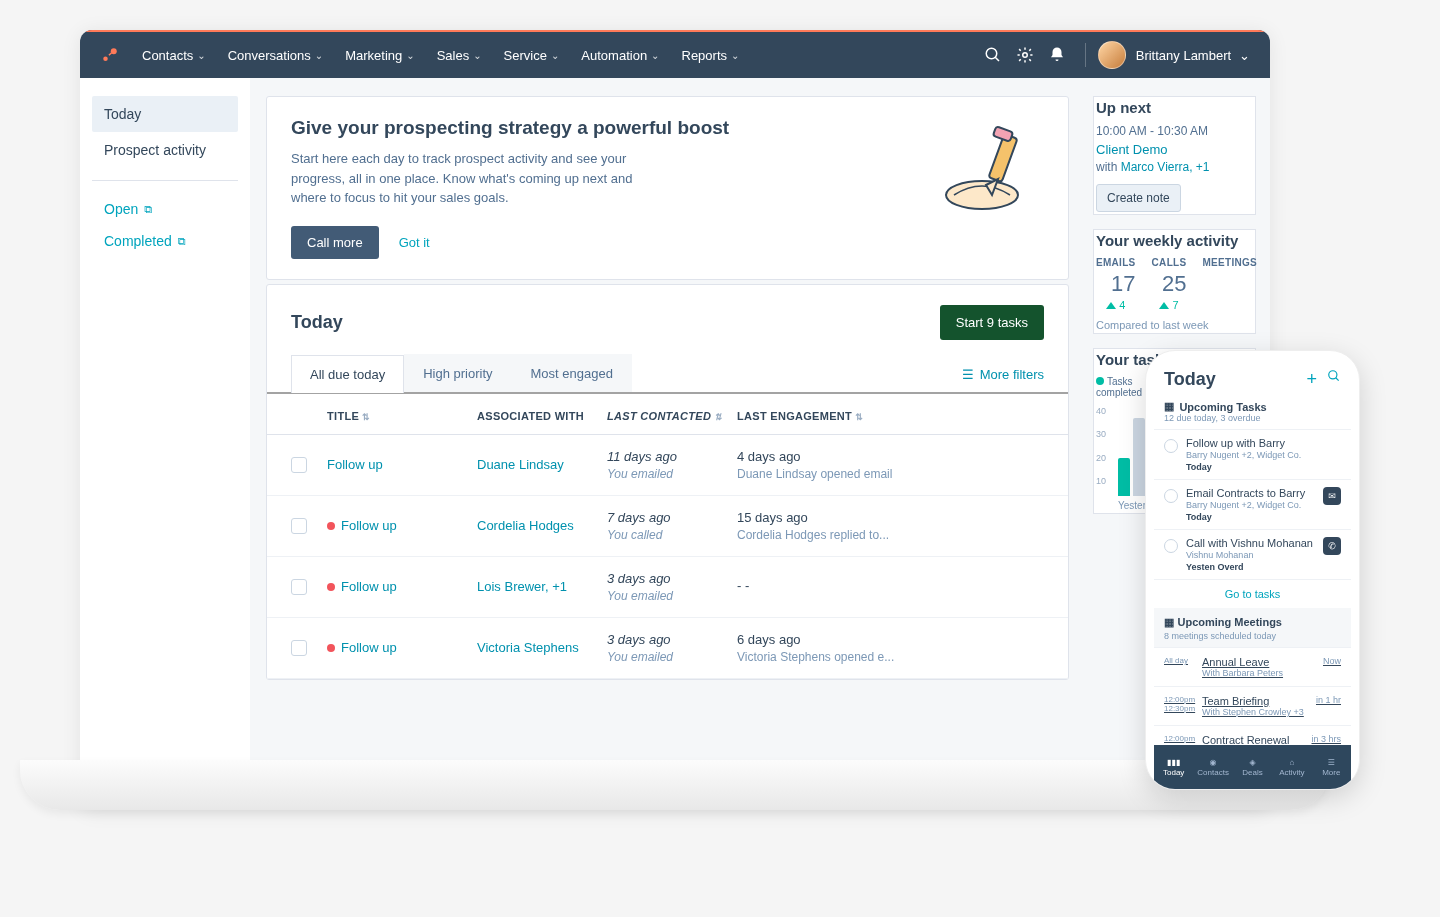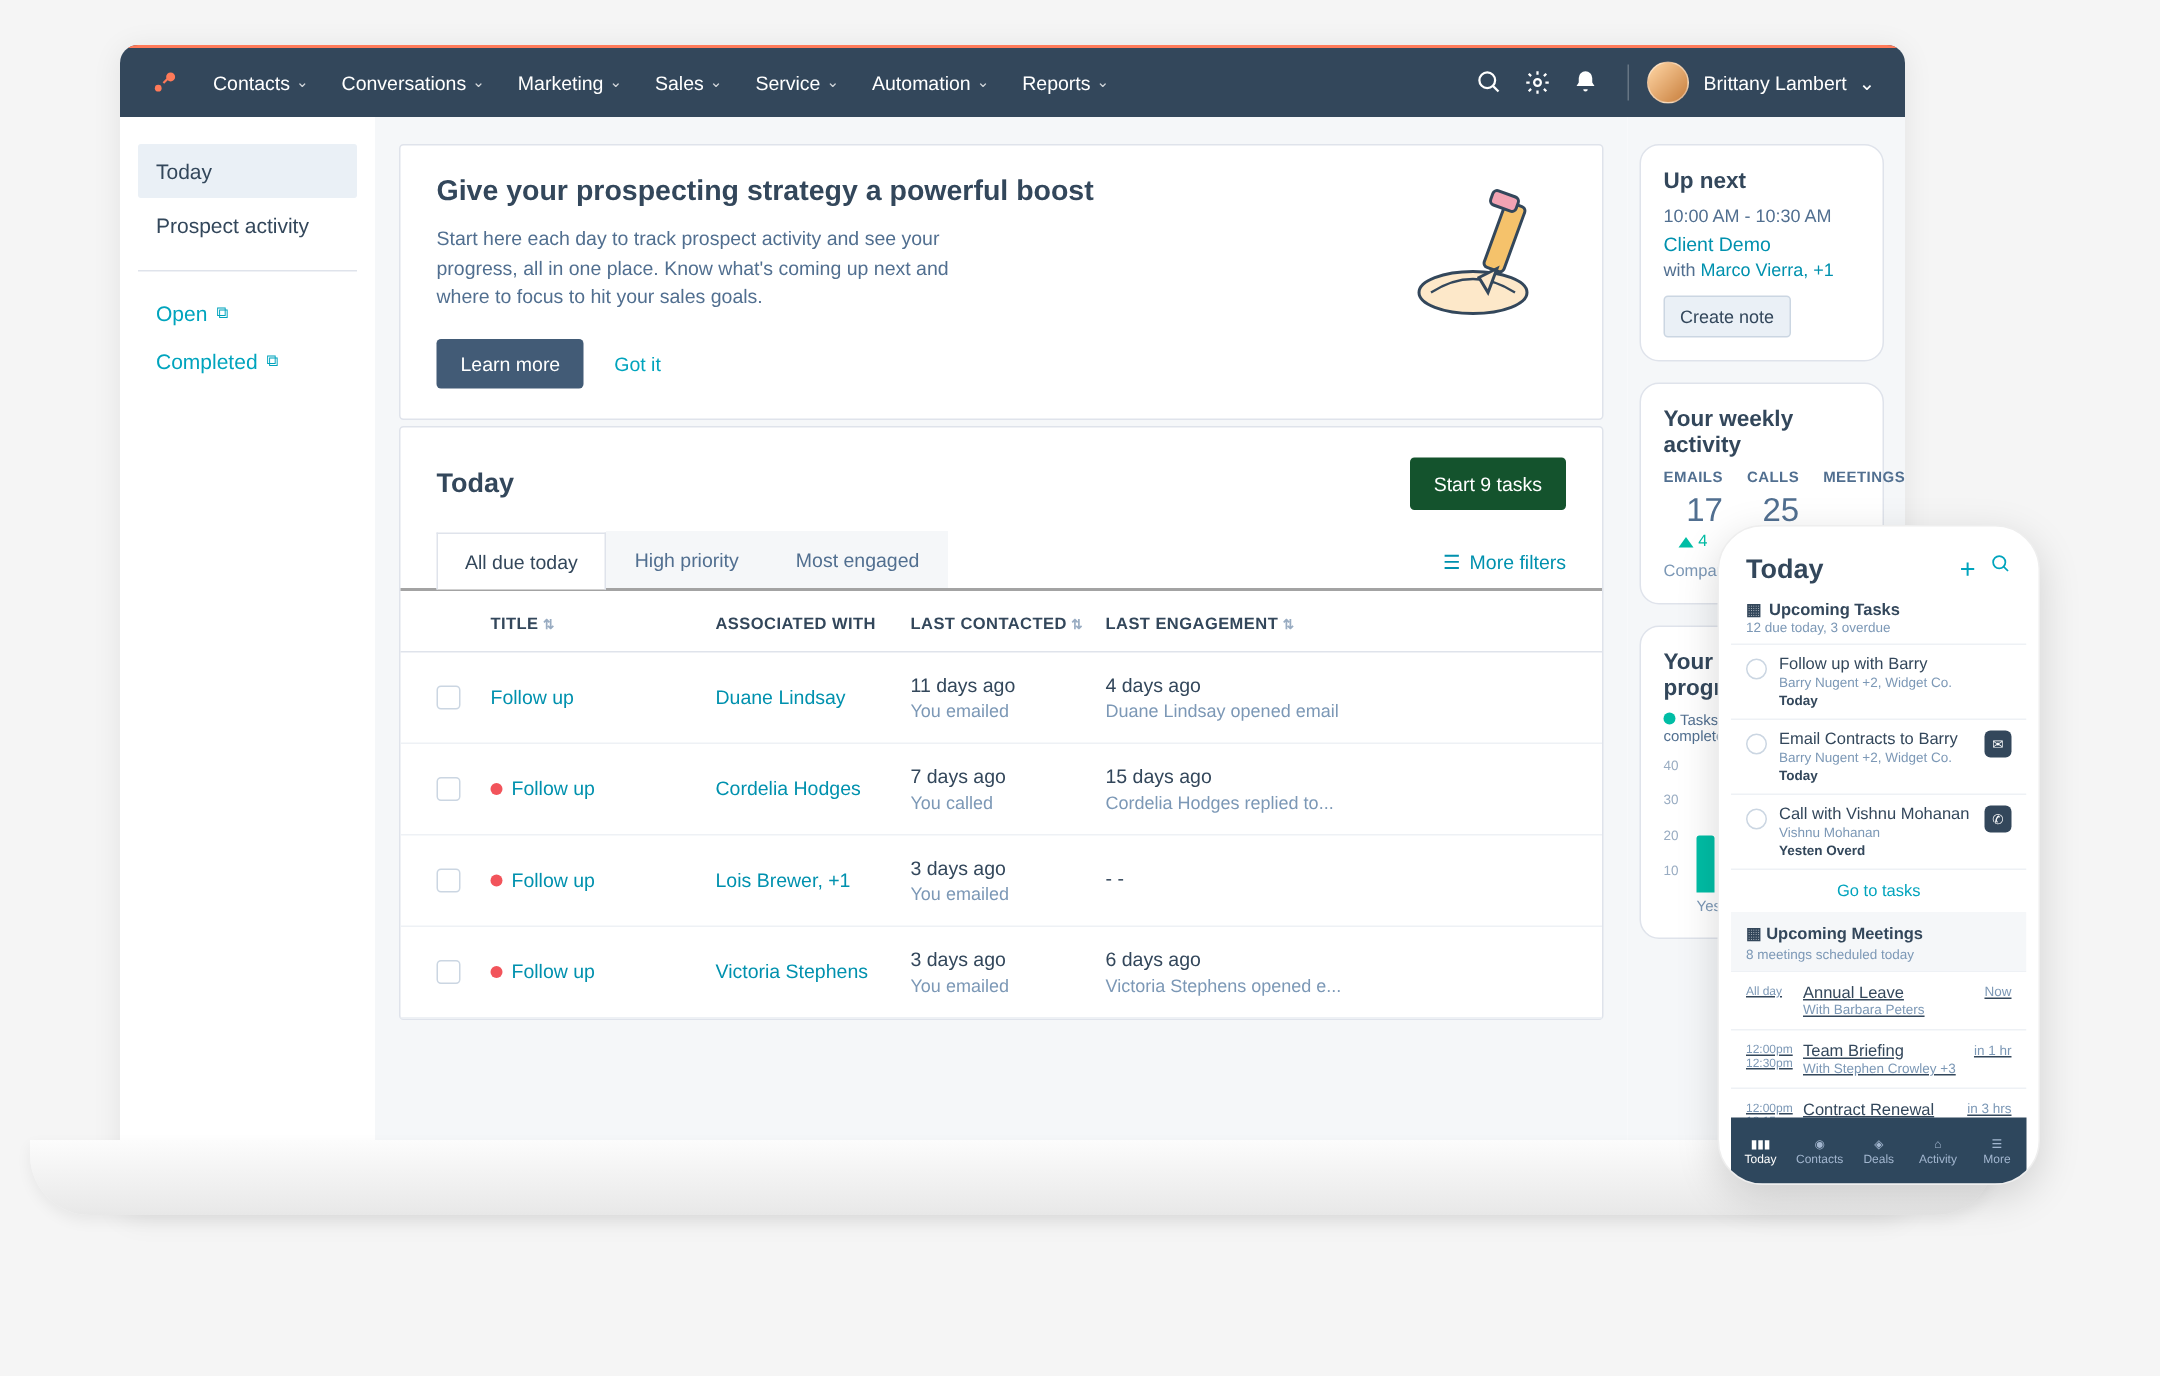--- a/index.html
+++ b/index.html
@@ -40,30 +40,30 @@
 .btn-orange { background:#14532d; color:#fff; border:none; padding:10px 16px; font-size:13px; border-radius:3px; cursor:pointer; font-weight:500;}
 .tabs-row { display:flex; align-items:flex-end; padding:0 24px; border-bottom:2px solid #a3a3a3;}
 .tab { padding:11px 18px; font-size:13px; color:#516f90; border:1px solid transparent; border-bottom:none; cursor:pointer; background:#f5f7f9; margin-right:0;}
 .tab.active { background:#fff; border-color:#dfe3eb; color:#33475b; font-weight:500; position:relative; top:1px;}
 .tabs-row .spacer { flex:1;}
 .more-filters { display:flex; align-items:center; gap:6px; color:#0091ae; font-size:13px; cursor:pointer; padding-bottom:10px;}
 .table-head { display:flex; padding:16px 24px 12px; font-size:11px; font-weight:600; color:#33475b; letter-spacing:.3px; border-bottom:1px solid #dfe3eb;}
 .col-chk { width:36px;}
 .col-title { width:150px;}
 .col-assoc { width:130px;}
-.col-contact { width:130px;}
+.col-contact { width:130px;font-style:italic;}
 .col-engage { flex:1;}
 .row { display:flex; padding:14px 24px; border-bottom:1px solid #eef1f5; font-size:13px; align-items:center;}
 .row .chk { width:16px; height:16px; border:1.5px solid #cbd6e2; border-radius:3px; cursor:pointer;}
 .dot-red { width:8px; height:8px; background:#f2545b; border-radius:50%; display:inline-block; margin-right:6px;}
 .row-title { color:#0091ae; cursor:pointer;}
 .row-assoc { color:#0091ae; cursor:pointer; font-weight:500;}
 .sub { color:#7c98b6; font-size:12px; margin-top:3px;}
 .right-rail { width:185px; padding:18px 14px 18px 8px; background:#f5f7f9; font-size:13px;}
-.rail-card { background:#fff; border:1px solid #dfe3eb; border-radius:13px; padding:15px; margin-bottom:14px;}
+.rail-card { background:#fff; border:1px solid #dfe3eb; border-radius:0; padding:2px; margin-bottom:14px;}
 .rail-card h4 { font-size:15px; color:#33475b; font-weight:600; margin-bottom:8px;}
 .time-range { color:#516f90; font-size:12px; margin-bottom:4px;}
 .meet-title { color:#0091ae; font-size:13px; cursor:pointer; margin-bottom:3px; font-weight:500;}
 .with-text { font-size:12px; color:#516f90;}
 .with-text .lk { color:#0091ae; cursor:pointer;}
 .btn-outline { margin-top:10px; background:#eaf0f6; border:1px solid #cbd6e2; color:#33475b; padding:6px 10px; font-size:12px; border-radius:3px; cursor:pointer;}
 .stats-row { display:flex; gap:16px; text-align:right; margin:6px 0 4px;}
 .stat { flex:1;}
 .stat-label { font-size:10px; font-weight:600; color:#516f90; letter-spacing:.3px;}
 .stat-val { font-size:22px; color:#516f90; margin-top:3px;}
@@ -192,21 +192,21 @@
             <span class="ext-icon">⧉</span>
           </div>
     </div>
 
     <div class="main">
       <div class="card promo">
         <div class="promo-text">
           <h2>Give your prospecting strategy a powerful boost</h2>
           <p>Start here each day to track prospect activity and see your progress, all in one place. Know what's coming up next and where to focus to hit your sales goals.</p>
           <div class="promo-actions">
-            <button class="btn-dark">Learn more</button>
+            <button class="btn-dark">Call more</button>
             <span class="link-teal">Got it</span>
           </div>
         </div>
         <div class="illus">
           <svg viewBox="0 0 110 100">
                 <ellipse cx="48" cy="78" rx="36" ry="14" fill="#fde8c9" stroke="#33475b" stroke-width="2"></ellipse>
                 <path d="M20 78 Q48 60 76 78" fill="none" stroke="#33475b" stroke-width="1.5"></path>
                 <rect x="62" y="18" width="14" height="46" rx="3" fill="#f5c26b" stroke="#33475b" stroke-width="2" transform="rotate(20 69 41)"></rect>
                 <rect x="60" y="12" width="18" height="10" rx="3" fill="#f2a3b3" stroke="#33475b" stroke-width="2" transform="rotate(20 69 17)"></rect>
                 <polygon points="52,68 64,62 58,78" fill="#fde8c9" stroke="#33475b" stroke-width="2"></polygon>

